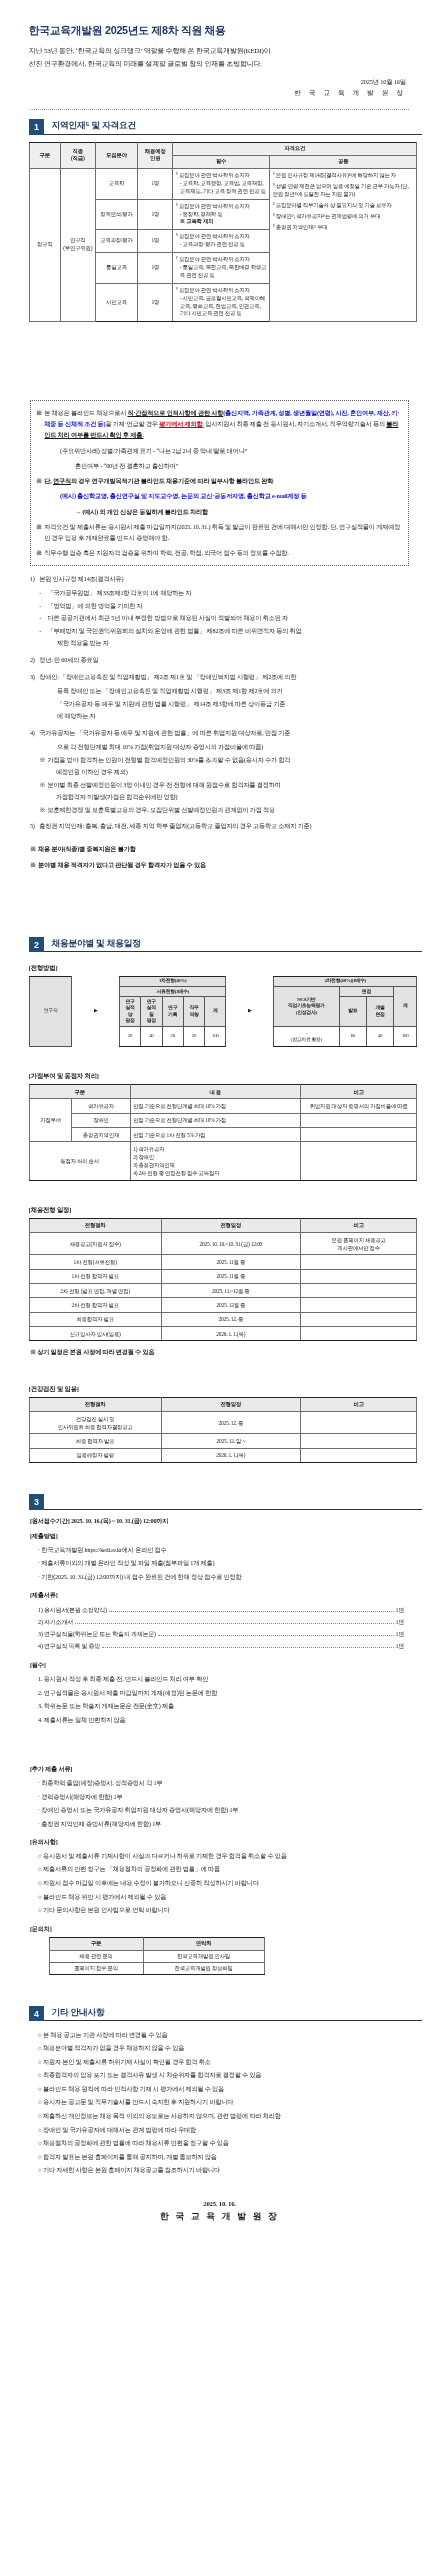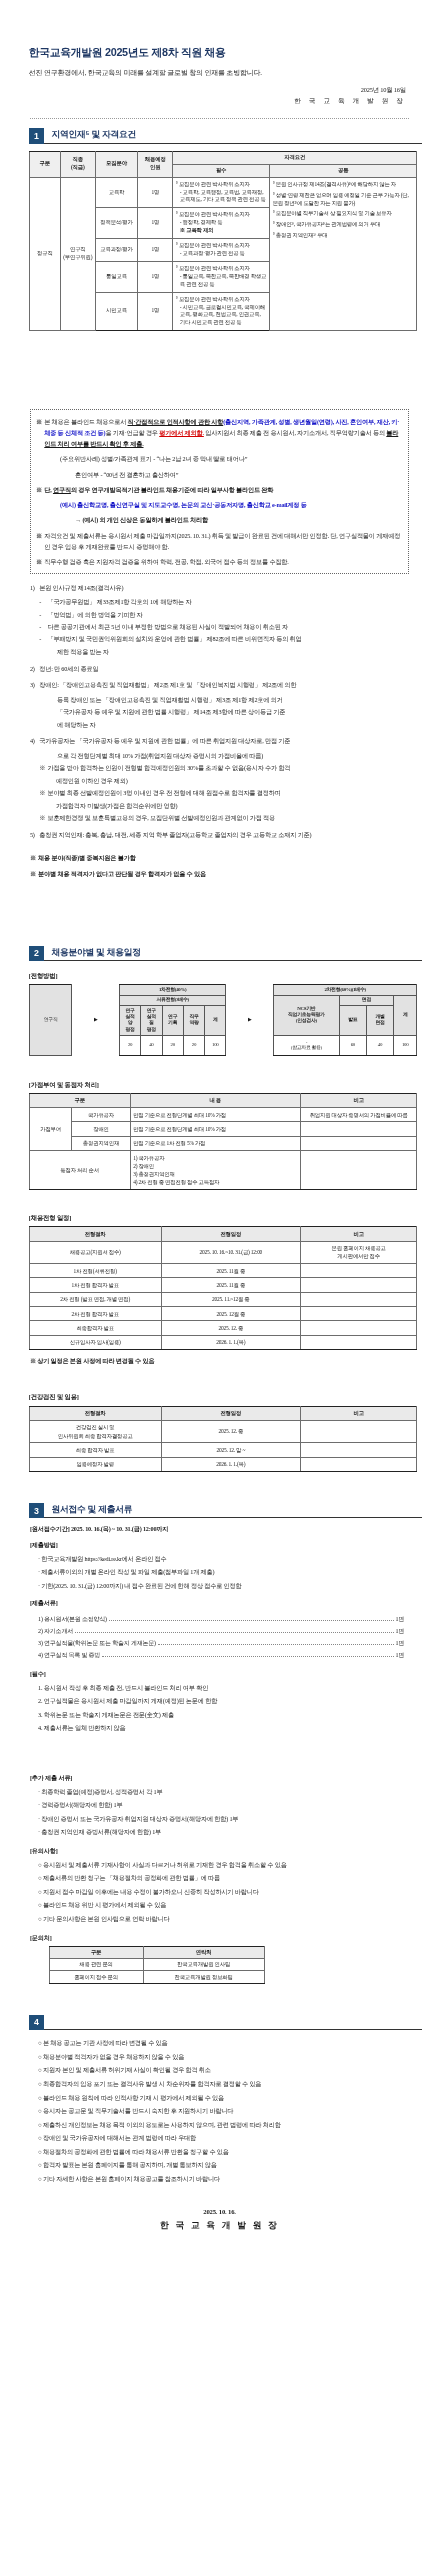--- a/index.html
+++ b/index.html
@@ -4,21 +4,21 @@
 <style>
   * { box-sizing: border-box; }
   html, body { margin:0; padding:0; background:#ffffff; }
   body {
     width:439px;
     min-height:3338px;
     font-family:"Liberation Serif", "DejaVu Serif", serif;
     color:#1a1a1a;
     -webkit-font-smoothing:none;
   }
-  .page { width:439px; padding:15.5px 17.5px 20.6px 17.5px;margin-top:22px; }
+  .page { width:439px; padding:15.5px 17.5px 20.6px 17.5px; }
 
   
   .doc-title{
     font-family:"Liberation Sans","DejaVu Sans",sans-serif;
     font-weight:bold;
     font-size:10.8px;
     color:#1f3864;
     letter-spacing:-0.3px;
     margin:8.2px 0 7.2px 11.3px;
   }
@@ -164,20 +164,21 @@
   .spacer-lg{ height:62px; }
   .spacer-md{ height:31px; }
   .spacer-sm{ height:13.4px; }
 </style>
 </head>
 <body>
 
 <div class="page">
 
   <div class="doc-title">한국교육개발원 2025년도 제8차 직원 채용</div>
+  <p class="intro-p">지난 53년 동안, ‘한국교육의 싱크탱크’ 역할을 수행해 온 한국교육개발원(KEDI)이</p>
   <p class="intro-p">선진 연구환경에서, 한국교육의 미래를 설계할 글로벌 창의 인재를 초빙합니다.</p>
   <div class="sign-block">
     <div class="sign-date">2025년 10월 16일</div>
     <div class="sign-name">한 국 교 육 개 발 원 장</div>
   </div>
   <hr class="hr-dotted">
 
   <div style="height:9.3px"></div>
   <div class="sec-head">
     <div class="sec-num">1</div>
@@ -523,21 +524,20 @@
         <td class="tbl-bot"></td>
       </tr>
     </tbody>
   </table>
 
   <div class="spacer-md"></div>
 
   <div class="sec-head">
     <div class="sec-num">3</div>
     <div class="sec-title-wrap">
-      <div class="sec-title">원서접수 및 제출서류</div>
       <div class="sec-rule"></div>
     </div>
   </div>
 
   <div class="blk">
     <p class="bold">
       <span>[원서접수기간]</span>
       <span>2025. 10. 16.(목) ~ 10. 31.(금) 12:00까지</span>
     </p>
     <p class="bold" style="margin-top:4.1px">[제출방법]</p>
@@ -614,20 +614,21 @@
         <td class="tbl-bot">한국교육개발원 정보화팀</td>
       </tr>
     </tbody>
   </table>
 
   <div class="spacer-md"></div>
 
   <div class="sec-head">
     <div class="sec-num">4</div>
     <div class="sec-title-wrap">
+      <div class="sec-title">기타 안내사항</div>
       <div class="sec-rule"></div>
     </div>
   </div>
 
   <div class="blk" style="margin-top:7.2px">
     <p class="li-plain">○ 본 채용 공고는 기관 사정에 따라 변경될 수 있음</p>
     <p class="li-plain">○ 채용분야별 적격자가 없을 경우 채용하지 않을 수 있음</p>
     <p class="li-plain">○ 지원자 본인 및 제출서류 허위기재 사실이 확인될 경우 합격 취소</p>
     <p class="li-plain">○ 최종합격자의 임용 포기 또는 결격사유 발생 시 차순위자를 합격자로 결정할 수 있음</p>
     <p class="li-plain">○ 블라인드 채용 원칙에 따라 인적사항 기재 시 평가에서 제외될 수 있음</p>

